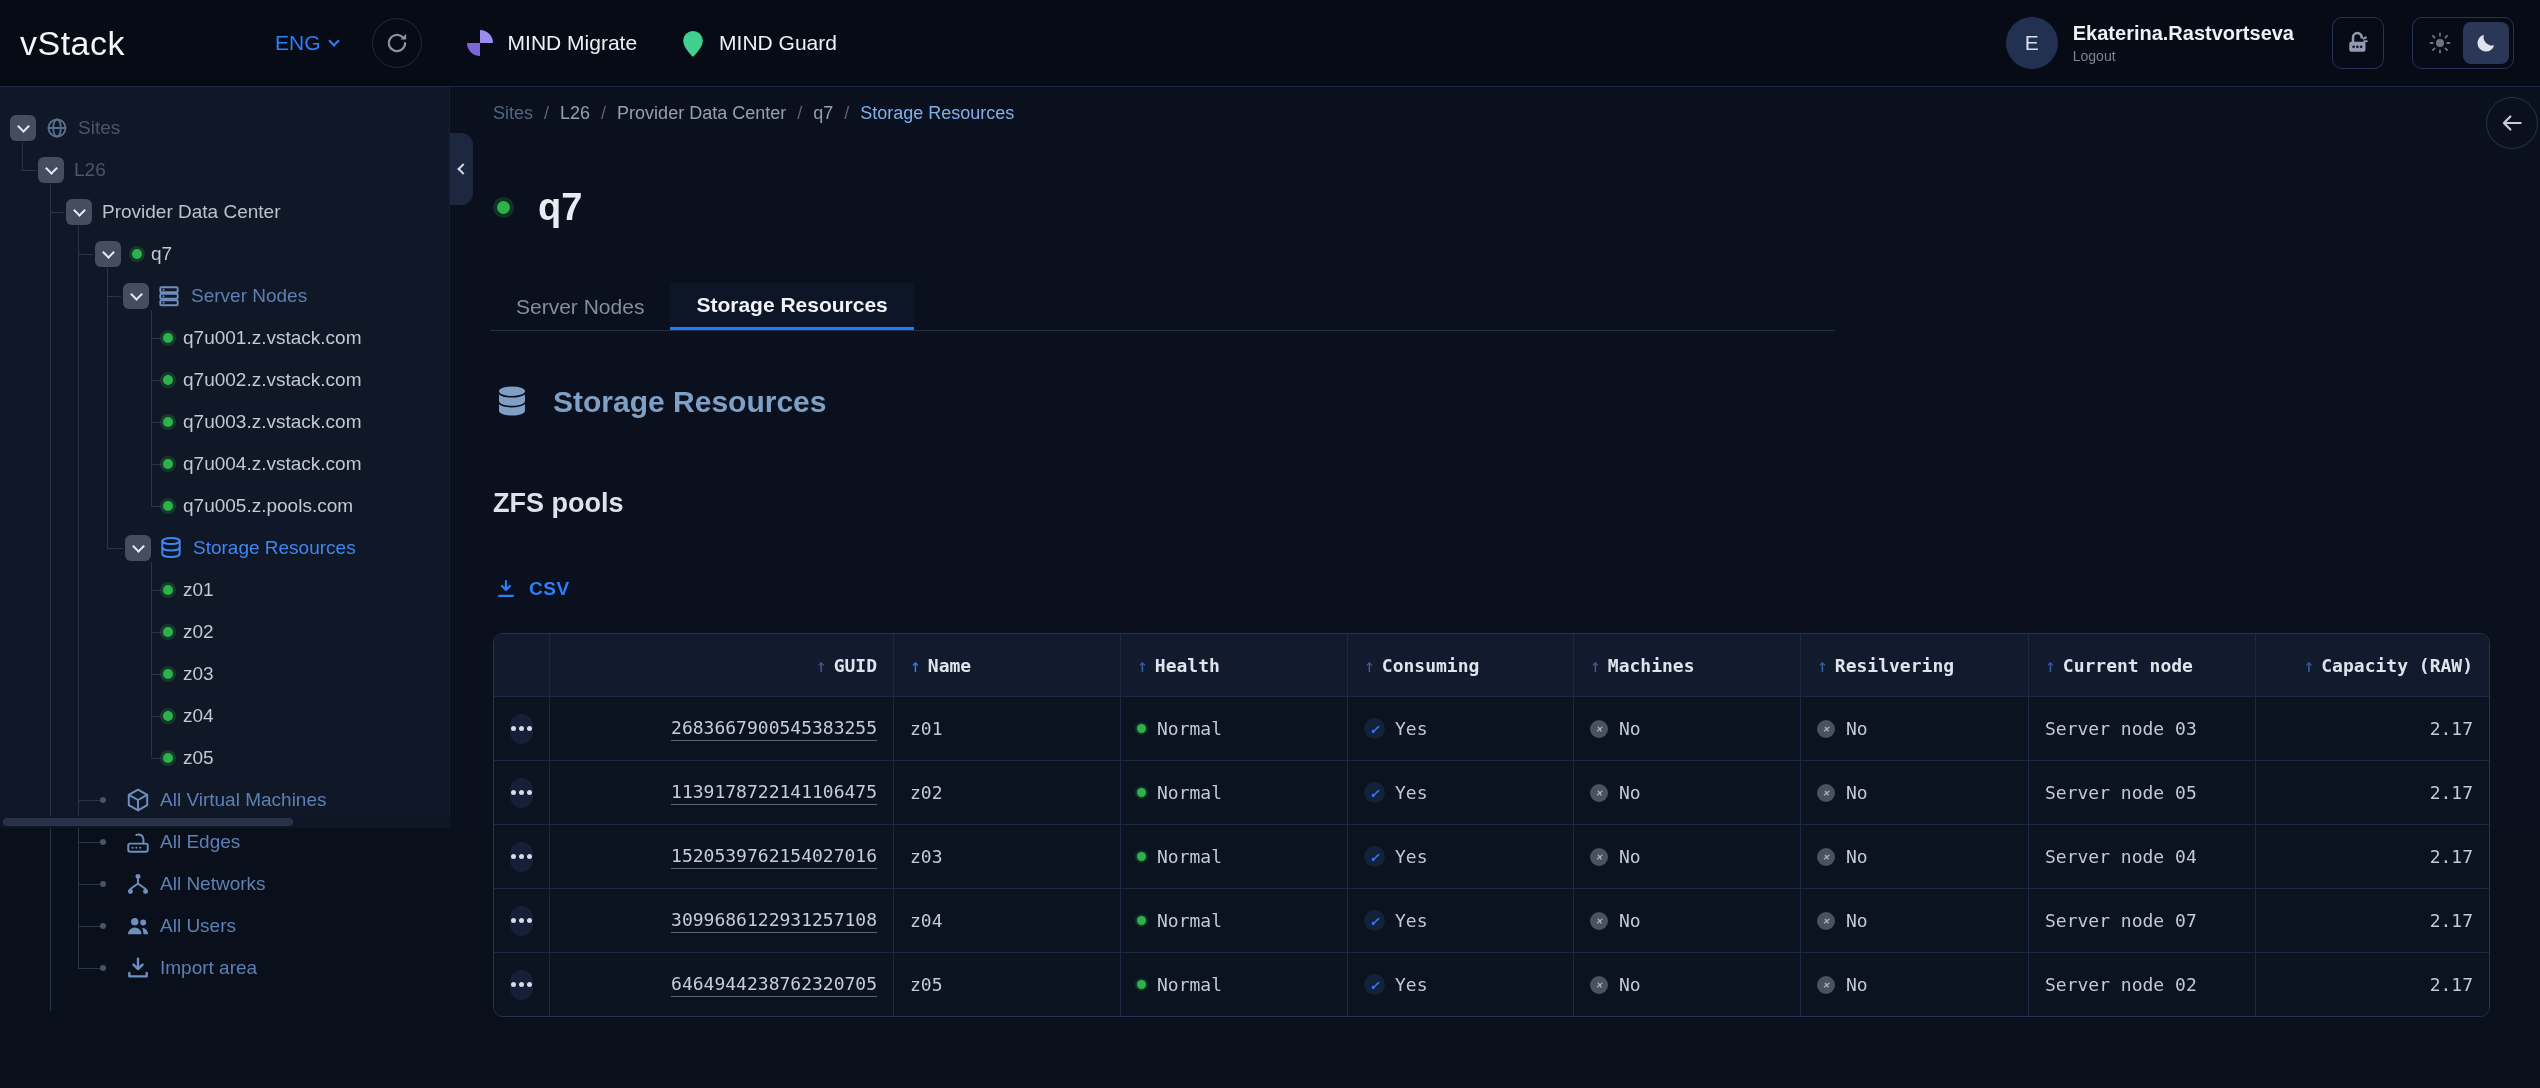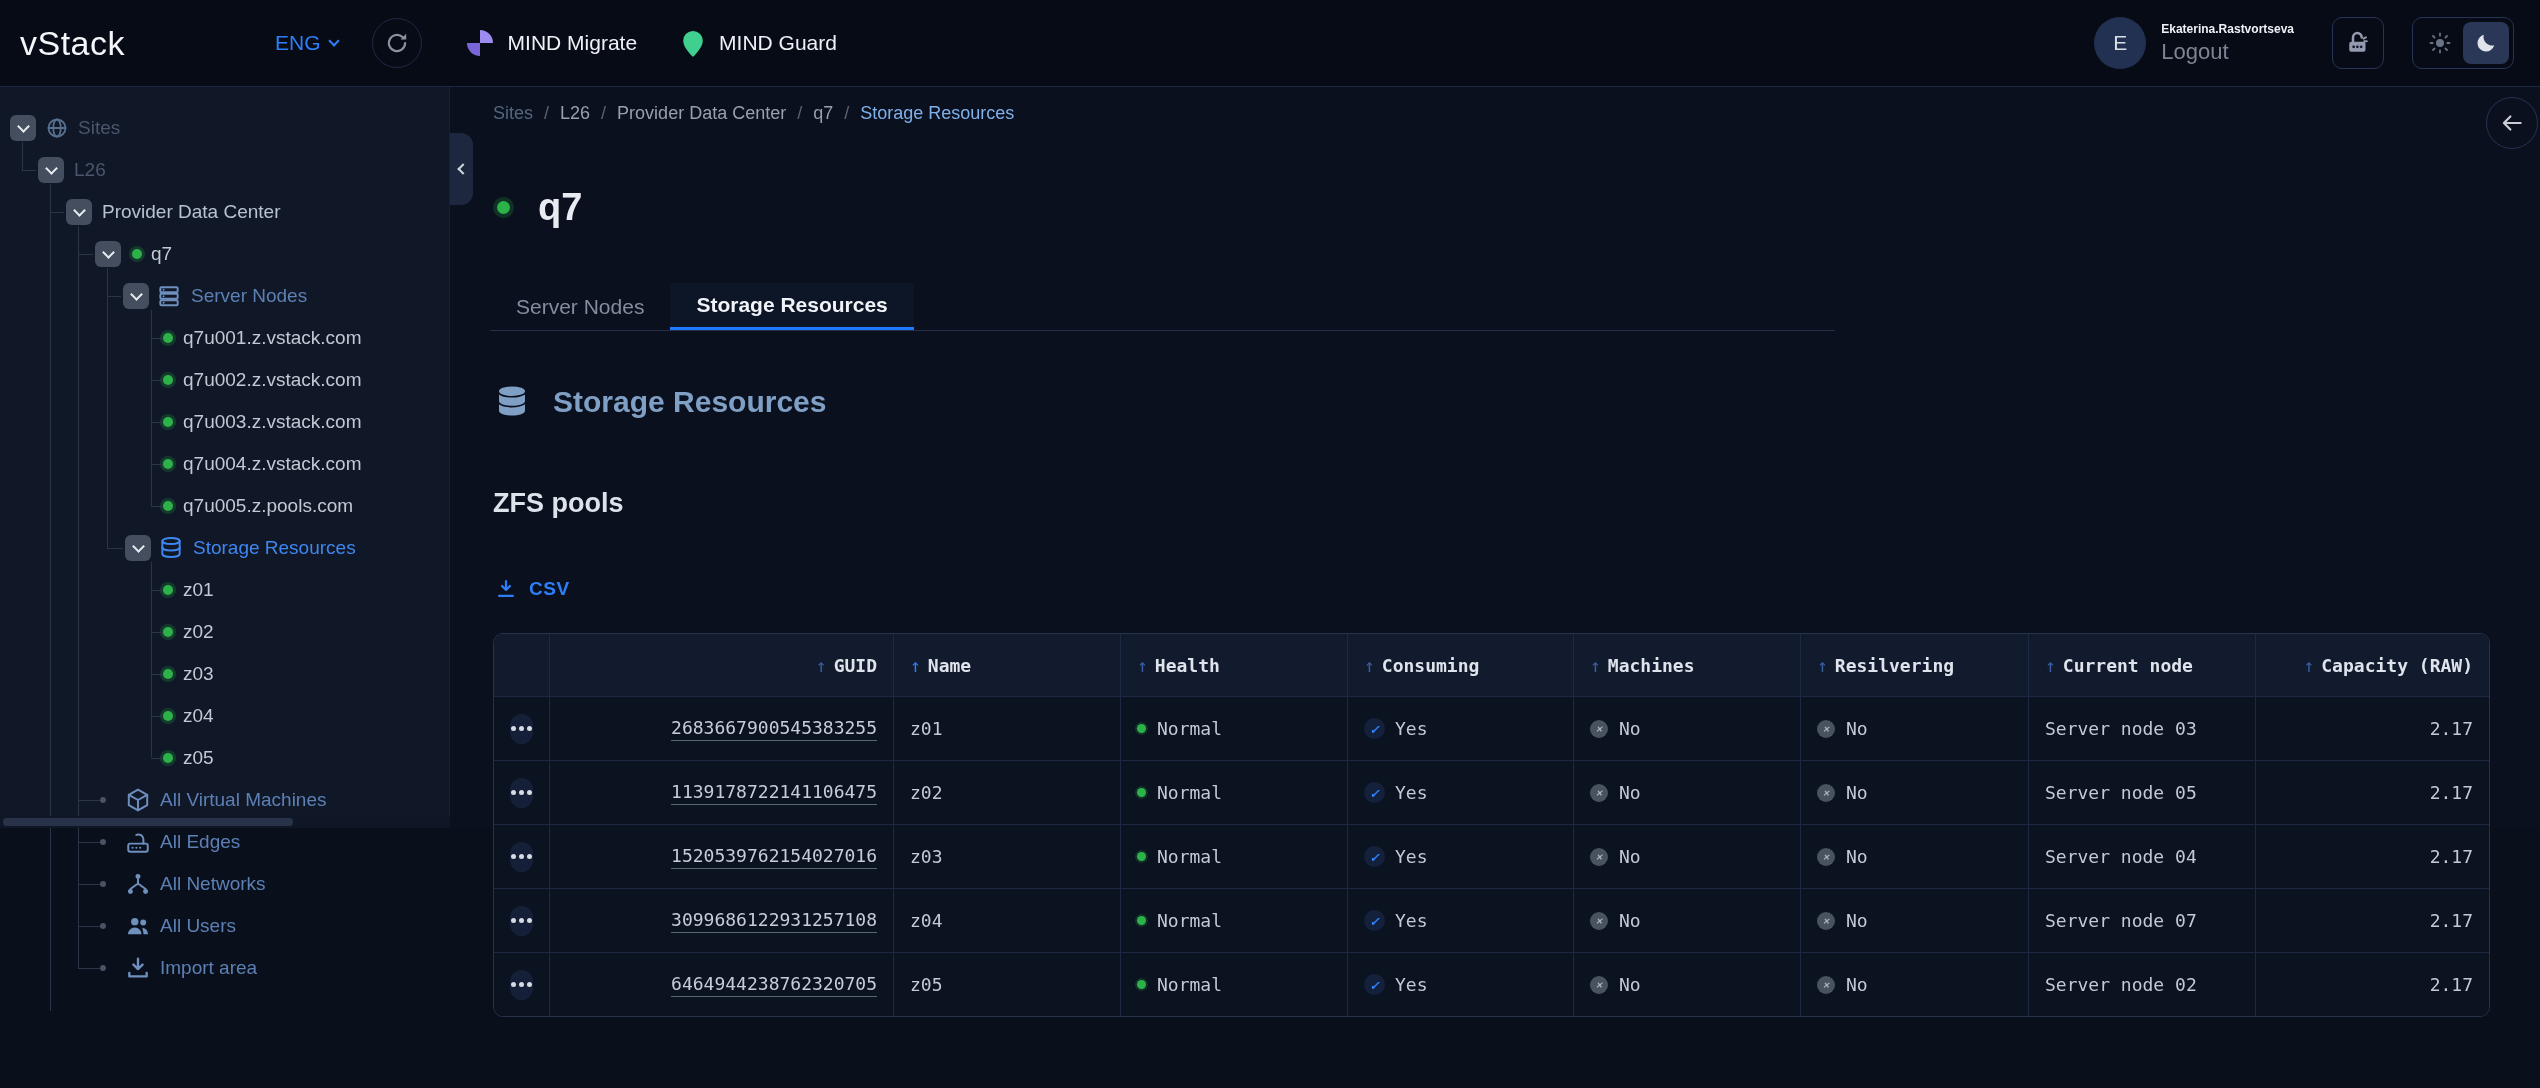--- a/index.html
+++ b/index.html
@@ -15,22 +15,22 @@
   .cv { display:inline-block; width:9px; height:9px; border-right:2.4px solid #e8ebf0; border-bottom:2.4px solid #e8ebf0; }
   .cv-d { transform:rotate(45deg); margin-top:-4px; }
   .cv-r { transform:rotate(-45deg); margin-left:-2px; }
   .cv-l { transform:rotate(135deg); margin-right:-3px; }
   .cv-blue { border-color:#2d7ff9; width:8px; height:8px; border-width:2.2px; }
   .refresh-btn { margin-left:34px; width:50px; height:50px; border-radius:50%; border:1px solid #1d2a47; background:transparent; display:flex; align-items:center; justify-content:center; cursor:pointer; }
   .product { display:flex; align-items:center; gap:12px; margin-left:42px; color:#eef1f6; font-size:21px; cursor:pointer; }
   .user-cluster { margin-left:auto; display:flex; align-items:center; }
   .avatar { width:52px; height:52px; border-radius:50%; background:#223052; color:#d9dee8; font-size:21px; display:flex; align-items:center; justify-content:center; }
   .user-meta { margin-left:15px; display:flex; flex-direction:column; }
-  .user-name { color:#eef1f5; font-size:12px; font-weight:700; }
-  .logout { color:#7c8494; font-size:22px; margin-top:3px; cursor:pointer; }
+  .user-name { color:#eef1f5; font-size:20px; font-weight:700; }
+  .logout { color:#7c8494; font-size:14px; margin-top:3px; cursor:pointer; }
   .sq-btn { margin-left:38px; width:52px; height:52px; border-radius:10px; border:1px solid #273357; background:transparent; display:flex; align-items:center; justify-content:center; cursor:pointer; }
   .theme-toggle { margin-left:28px; width:102px; height:52px; border-radius:10px; border:1px solid #273357; display:flex; align-items:center; padding:4px; }
   .theme-seg { width:46px; height:42px; display:flex; align-items:center; justify-content:center; border-radius:8px; cursor:pointer; }
   .theme-seg.active { background:#2a3756; }
 
   
   .shell { flex:1; display:flex; min-height:0; }
 
   
   .sidebar { width:450px; flex:0 0 450px; background:#101727; border-right:1px solid #161f33; position:relative; padding-top:20px; font-size:19px; }

